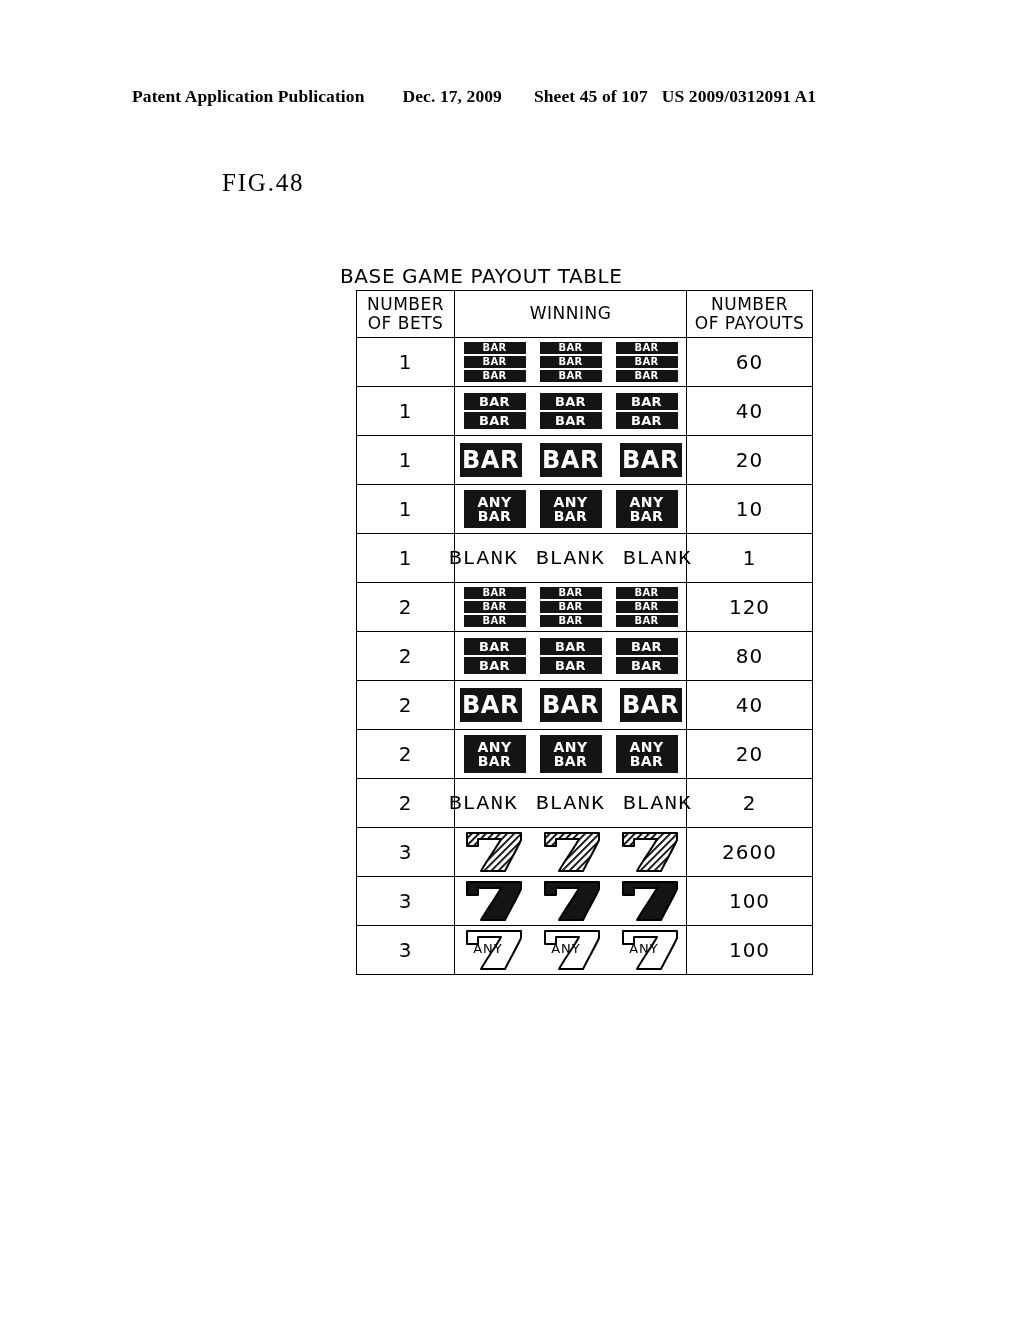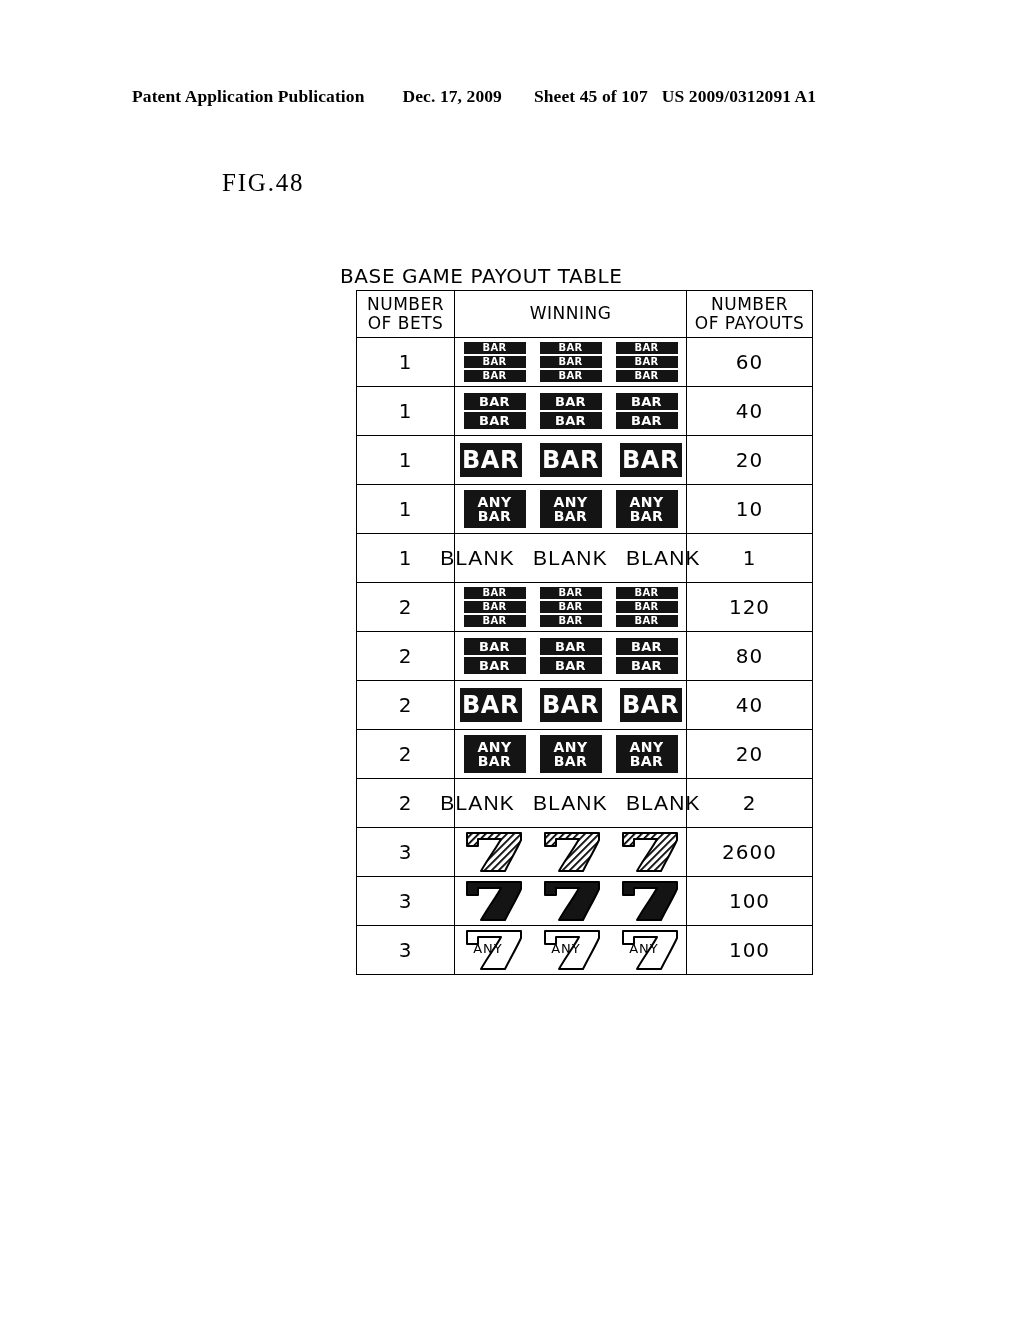--- a/index.html
+++ b/index.html
@@ -188,21 +188,21 @@
   .seven {
     width: 64px;
     height: 46px;
     display: block;
   }
 
   
   .blank-word {
     font-size: 21px;
     letter-spacing: 1.2px;
-    font-family: Liberation Sans, sans-serif;
+    font-family: Liberation Mono, monospace;
   }
 </style>
 </head>
 <body>
 
 <div class="page-header">
   <span class="pub">Patent Application Publication</span>
   <span class="date">Dec. 17, 2009</span>
   <span class="sheet">Sheet 45 of 107</span>
   <span class="patno">US 2009/0312091 A1</span>

